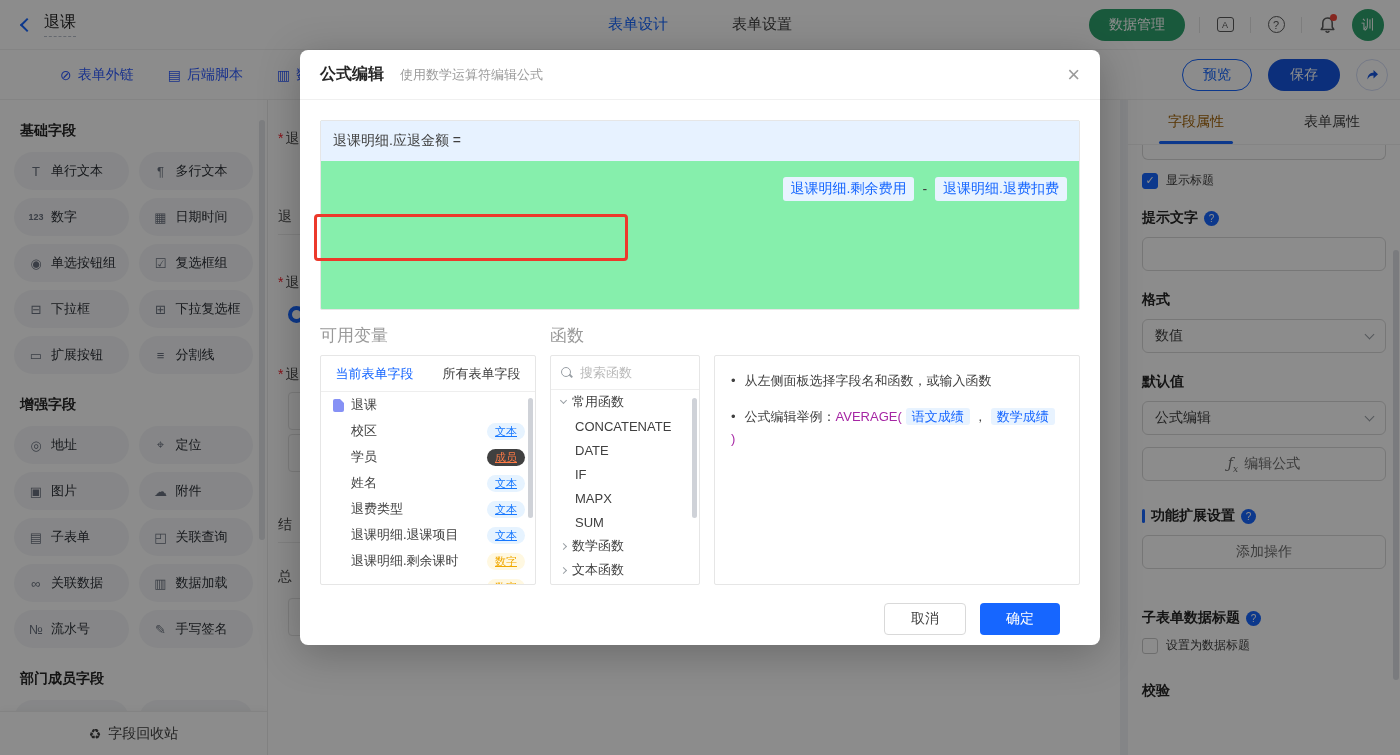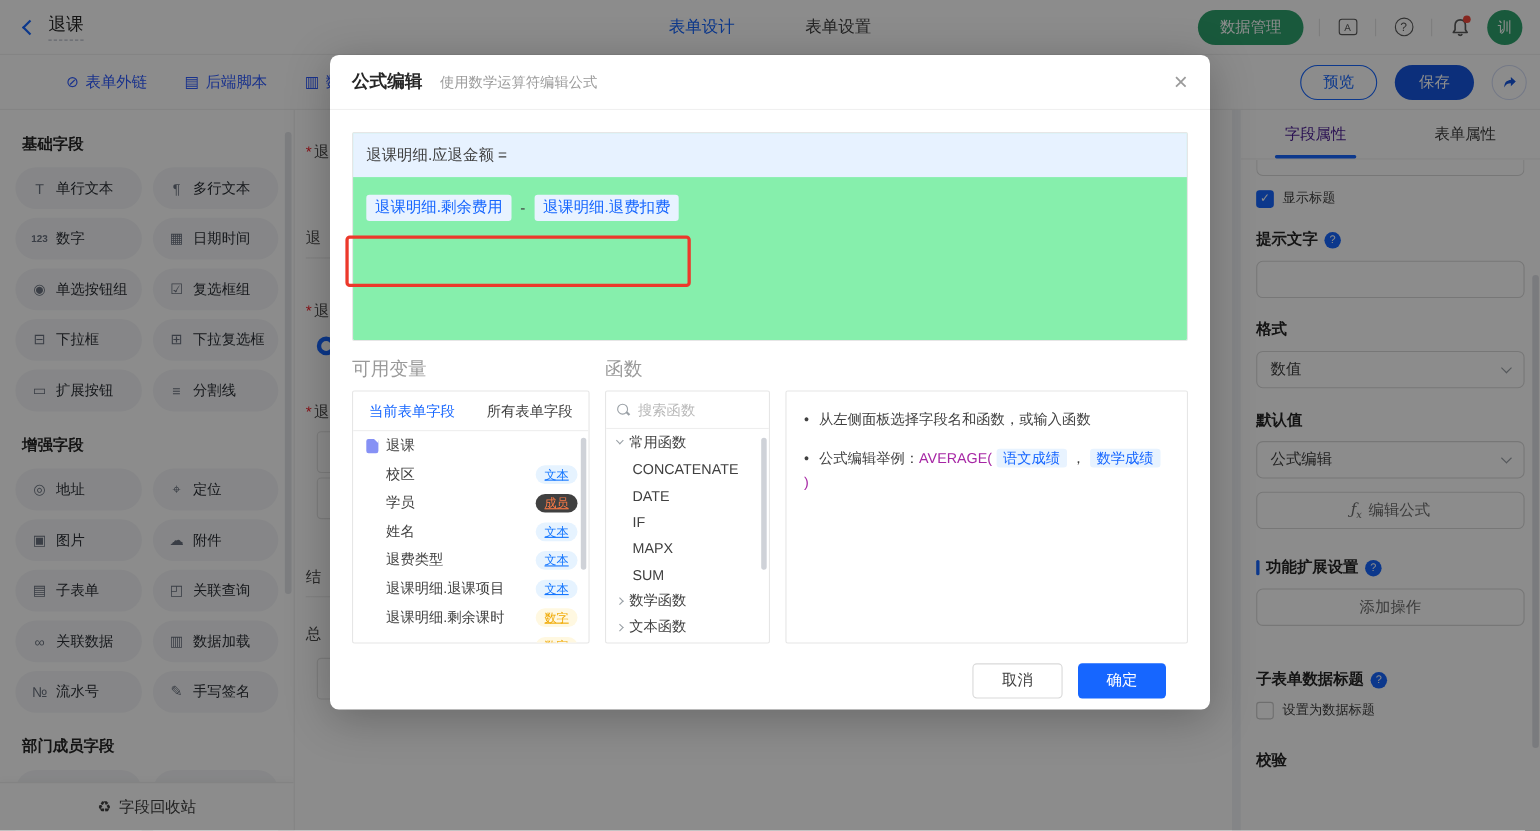--- a/index.html
+++ b/index.html
@@ -58,21 +58,21 @@
 .cv-label { position:absolute; left:10px; font-size:14px; color:#4a4a4a; white-space:nowrap; }
 .cv-label .req { color:#f5222d; margin-right:2px; }
 .cv-divider { position:absolute; left:10px; width:60px; height:1px; background:#ebebeb; }
 .cv-box { position:absolute; left:20px; width:70px; height:38px; border:1px solid #e3e3e3; border-radius:4px; background:#fff; }
 .cv-radio { position:absolute; left:20px; width:17px; height:17px; border:4.5px solid #1666FF; border-radius:50%; background:#fff; }
 
 
 .rpanel { position:absolute; left:1128px; top:100px; width:272px; height:655px; background:#fff; overflow:hidden; }
 .rp-tabs { height:45px; border-bottom:1px solid #f0f0f0; display:flex; }
 .rp-tab { flex:1; display:flex; align-items:center; justify-content:center; font-size:14px; color:#404040; position:relative; cursor:pointer; }
-.rp-tab.active { color:#4c1d95; }
+.rp-tab.active { color:#a16207; }
 .rp-tab.active::after { content:''; position:absolute; left:50%; transform:translateX(-50%); bottom:0; width:74px; height:3px; background:#1666FF; border-radius:2px; }
 .rp-body { padding:0 14px; position:relative; }
 .rp-partial-input { height:15px; border:1px solid #d9d9d9; border-top:none; border-radius:0 0 6px 6px; margin:0 0 12px 0; }
 .cbx-row { display:flex; align-items:center; gap:8px; margin:10px 0; cursor:pointer; }
 .cbx { width:16px; height:16px; border:1px solid #c9c9c9; border-radius:3px; background:#fff; flex:none; display:flex; align-items:center; justify-content:center; }
 .cbx.checked { background:#1666FF; border-color:#1666FF; color:#fff; font-size:11px; }
 .cbx-label { font-size:12px; color:#404040; }
 .rp-label { font-size:14px; font-weight:bold; color:#262626; margin:20px 0 10px; display:flex; align-items:center; gap:6px; }
 .qmark { width:15px; height:15px; border-radius:50%; background:#1666FF; color:#fff; font-size:10px; font-weight:normal; display:inline-flex; align-items:center; justify-content:center; }
 .rp-input { width:100%; height:34px; border:1px solid #d9d9d9; border-radius:6px; background:#fff; }
@@ -88,21 +88,21 @@
 
 .overlay { position:absolute; left:0; top:0; width:1400px; height:755px; background:rgba(0,0,0,.45); z-index:50; }
 .modal { position:absolute; left:300px; top:50px; width:800px; height:595px; background:#fff; border-radius:8px; box-shadow:0 8px 40px rgba(0,0,0,.25); z-index:100; }
 .m-header { height:50px; border-bottom:1px solid #f0f0f0; display:flex; align-items:center; padding:0 20px; }
 .m-title { font-size:16px; font-weight:bold; color:#262626; }
 .m-subtitle { font-size:13px; color:#9b9b9b; margin-left:16px; }
 .m-close { margin-left:auto; font-size:22px; color:#9b9b9b; cursor:pointer; line-height:1; }
 .m-body { padding:20px; position:relative; }
 .editor { border:1px solid #e6e6e6; border-radius:2px; height:190px; background:#86efac; }
 .editor-target { height:40px; background:#E7F2FF; display:flex; align-items:center; padding:0 12px; font-size:14px; color:#404040; }
-.editor-area { padding:16px 12px; display:flex; align-items:center; gap:8px; }
+.editor-area { padding:16px 12px; display:flex; align-items:center; gap:8px;justify-content:flex-end; }
 .token { background:#E8F3FF; color:#1666FF; border-radius:3px; padding:3px 8px; font-size:14px; white-space:nowrap; cursor:pointer; }
 .op { color:#404040; font-size:14px; }
 .annotation { position:absolute; left:14px; top:114px; width:314px; height:47px; border:3px solid #EC392B; border-radius:4px; z-index:120; pointer-events:none; }
 .panel-labels { display:flex; margin:14px 0 8px; font-size:17px; color:#999; }
 .pl-vars { width:230px; }
 .pl-fns { width:164px; }
 .panels { display:flex; gap:14px; height:230px; }
 .panel { border:1px solid #e6e6e6; border-radius:2px; background:#fff; position:relative; overflow:hidden; }
 .panel.vars { width:216px; flex:none; }
 .panel.fns { width:150px; flex:none; }

